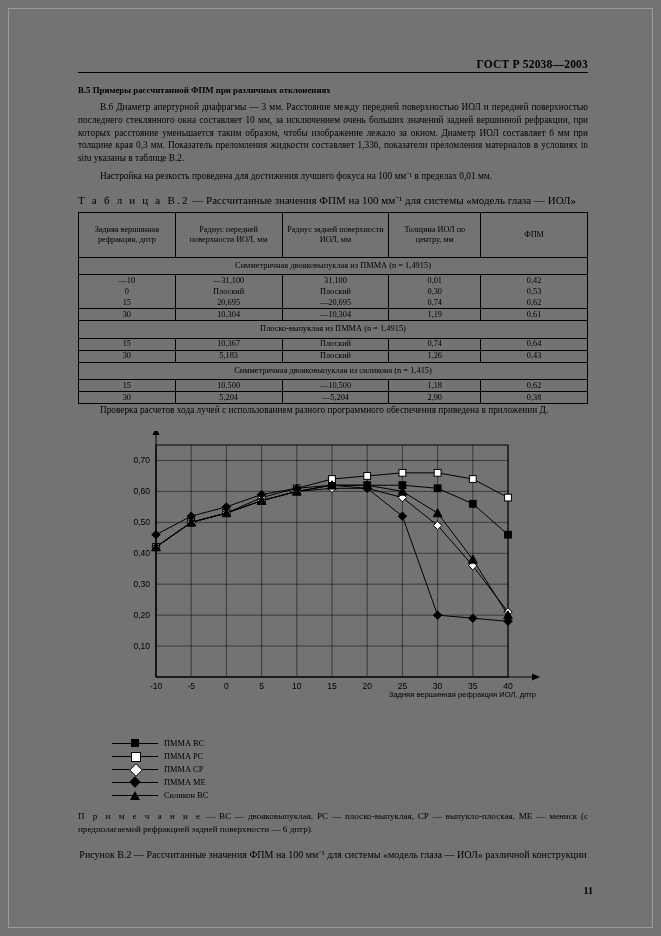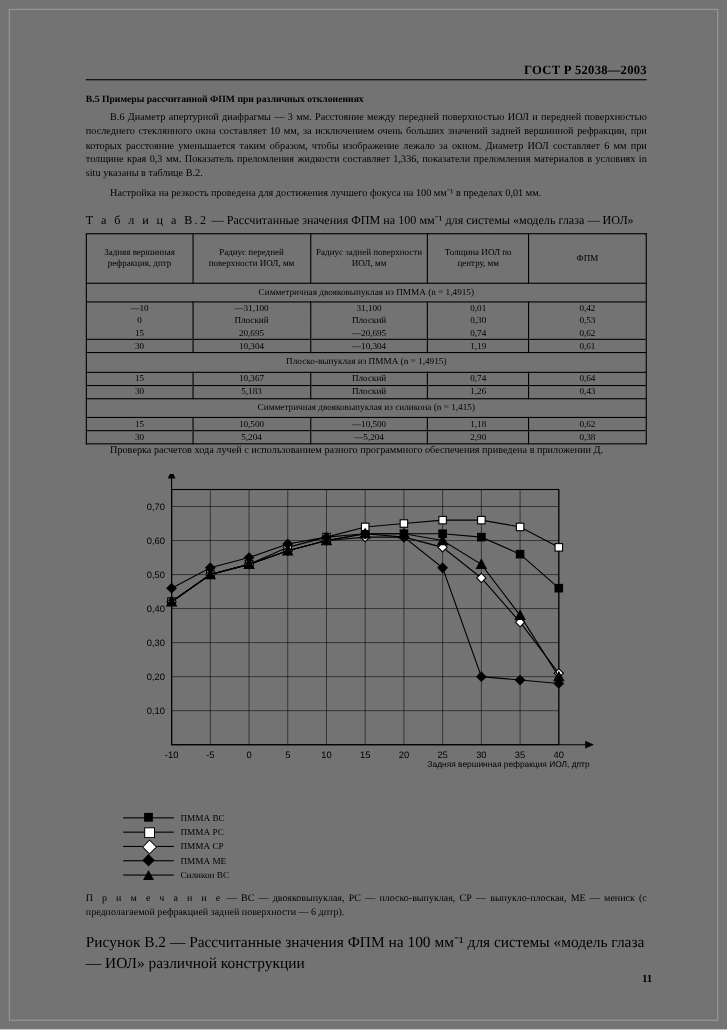--- a/index.html
+++ b/index.html
@@ -132,21 +132,22 @@
     left: 18px;
   }
   .note {
     font-size: 9.1px;
     text-align: justify;
     margin: 10px 0 0 0;
     line-height: 1.4;
   }
   .note .sp { letter-spacing: 2.2px; }
   .fig-caption {
-    font-size: 14px;
+    font-size: 10px;
+    text-align: center;
     margin: 12px 0 0 0;
     line-height: 1.4;
   }
   .page-num {
     position: absolute;
     right: 68px;
     bottom: 40px;
     font-size: 10px;
     font-weight: bold;
   }

